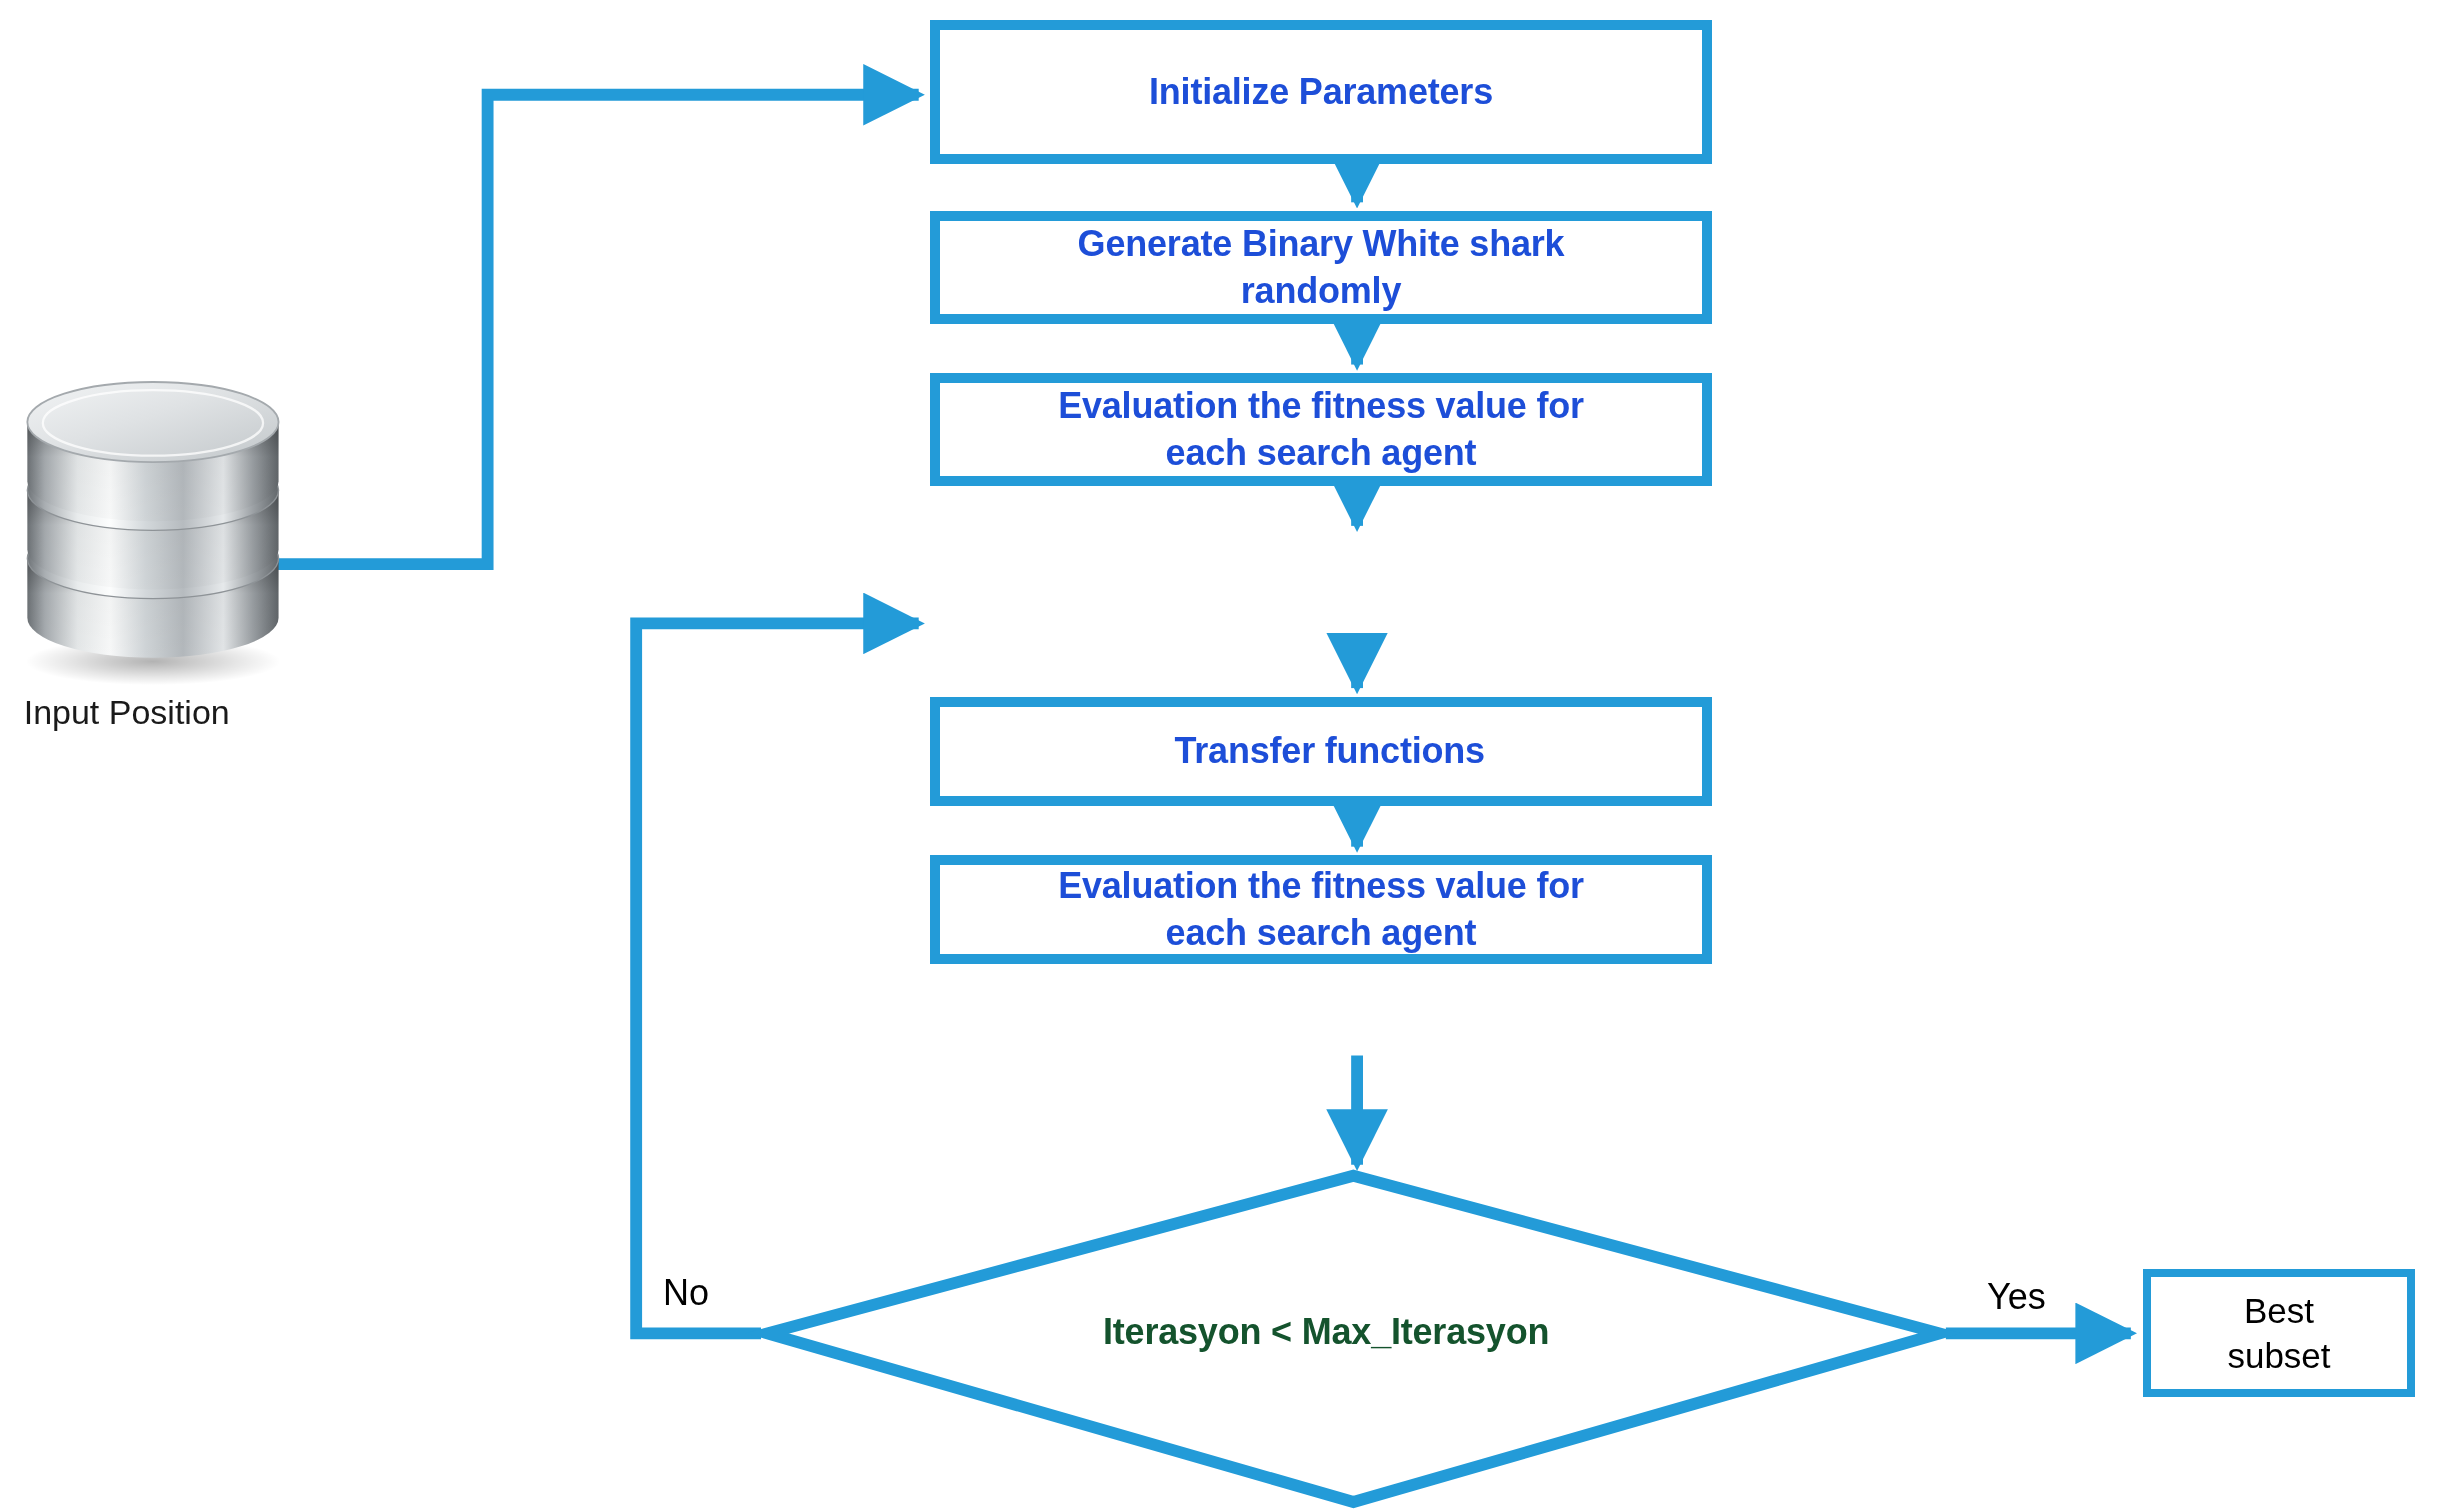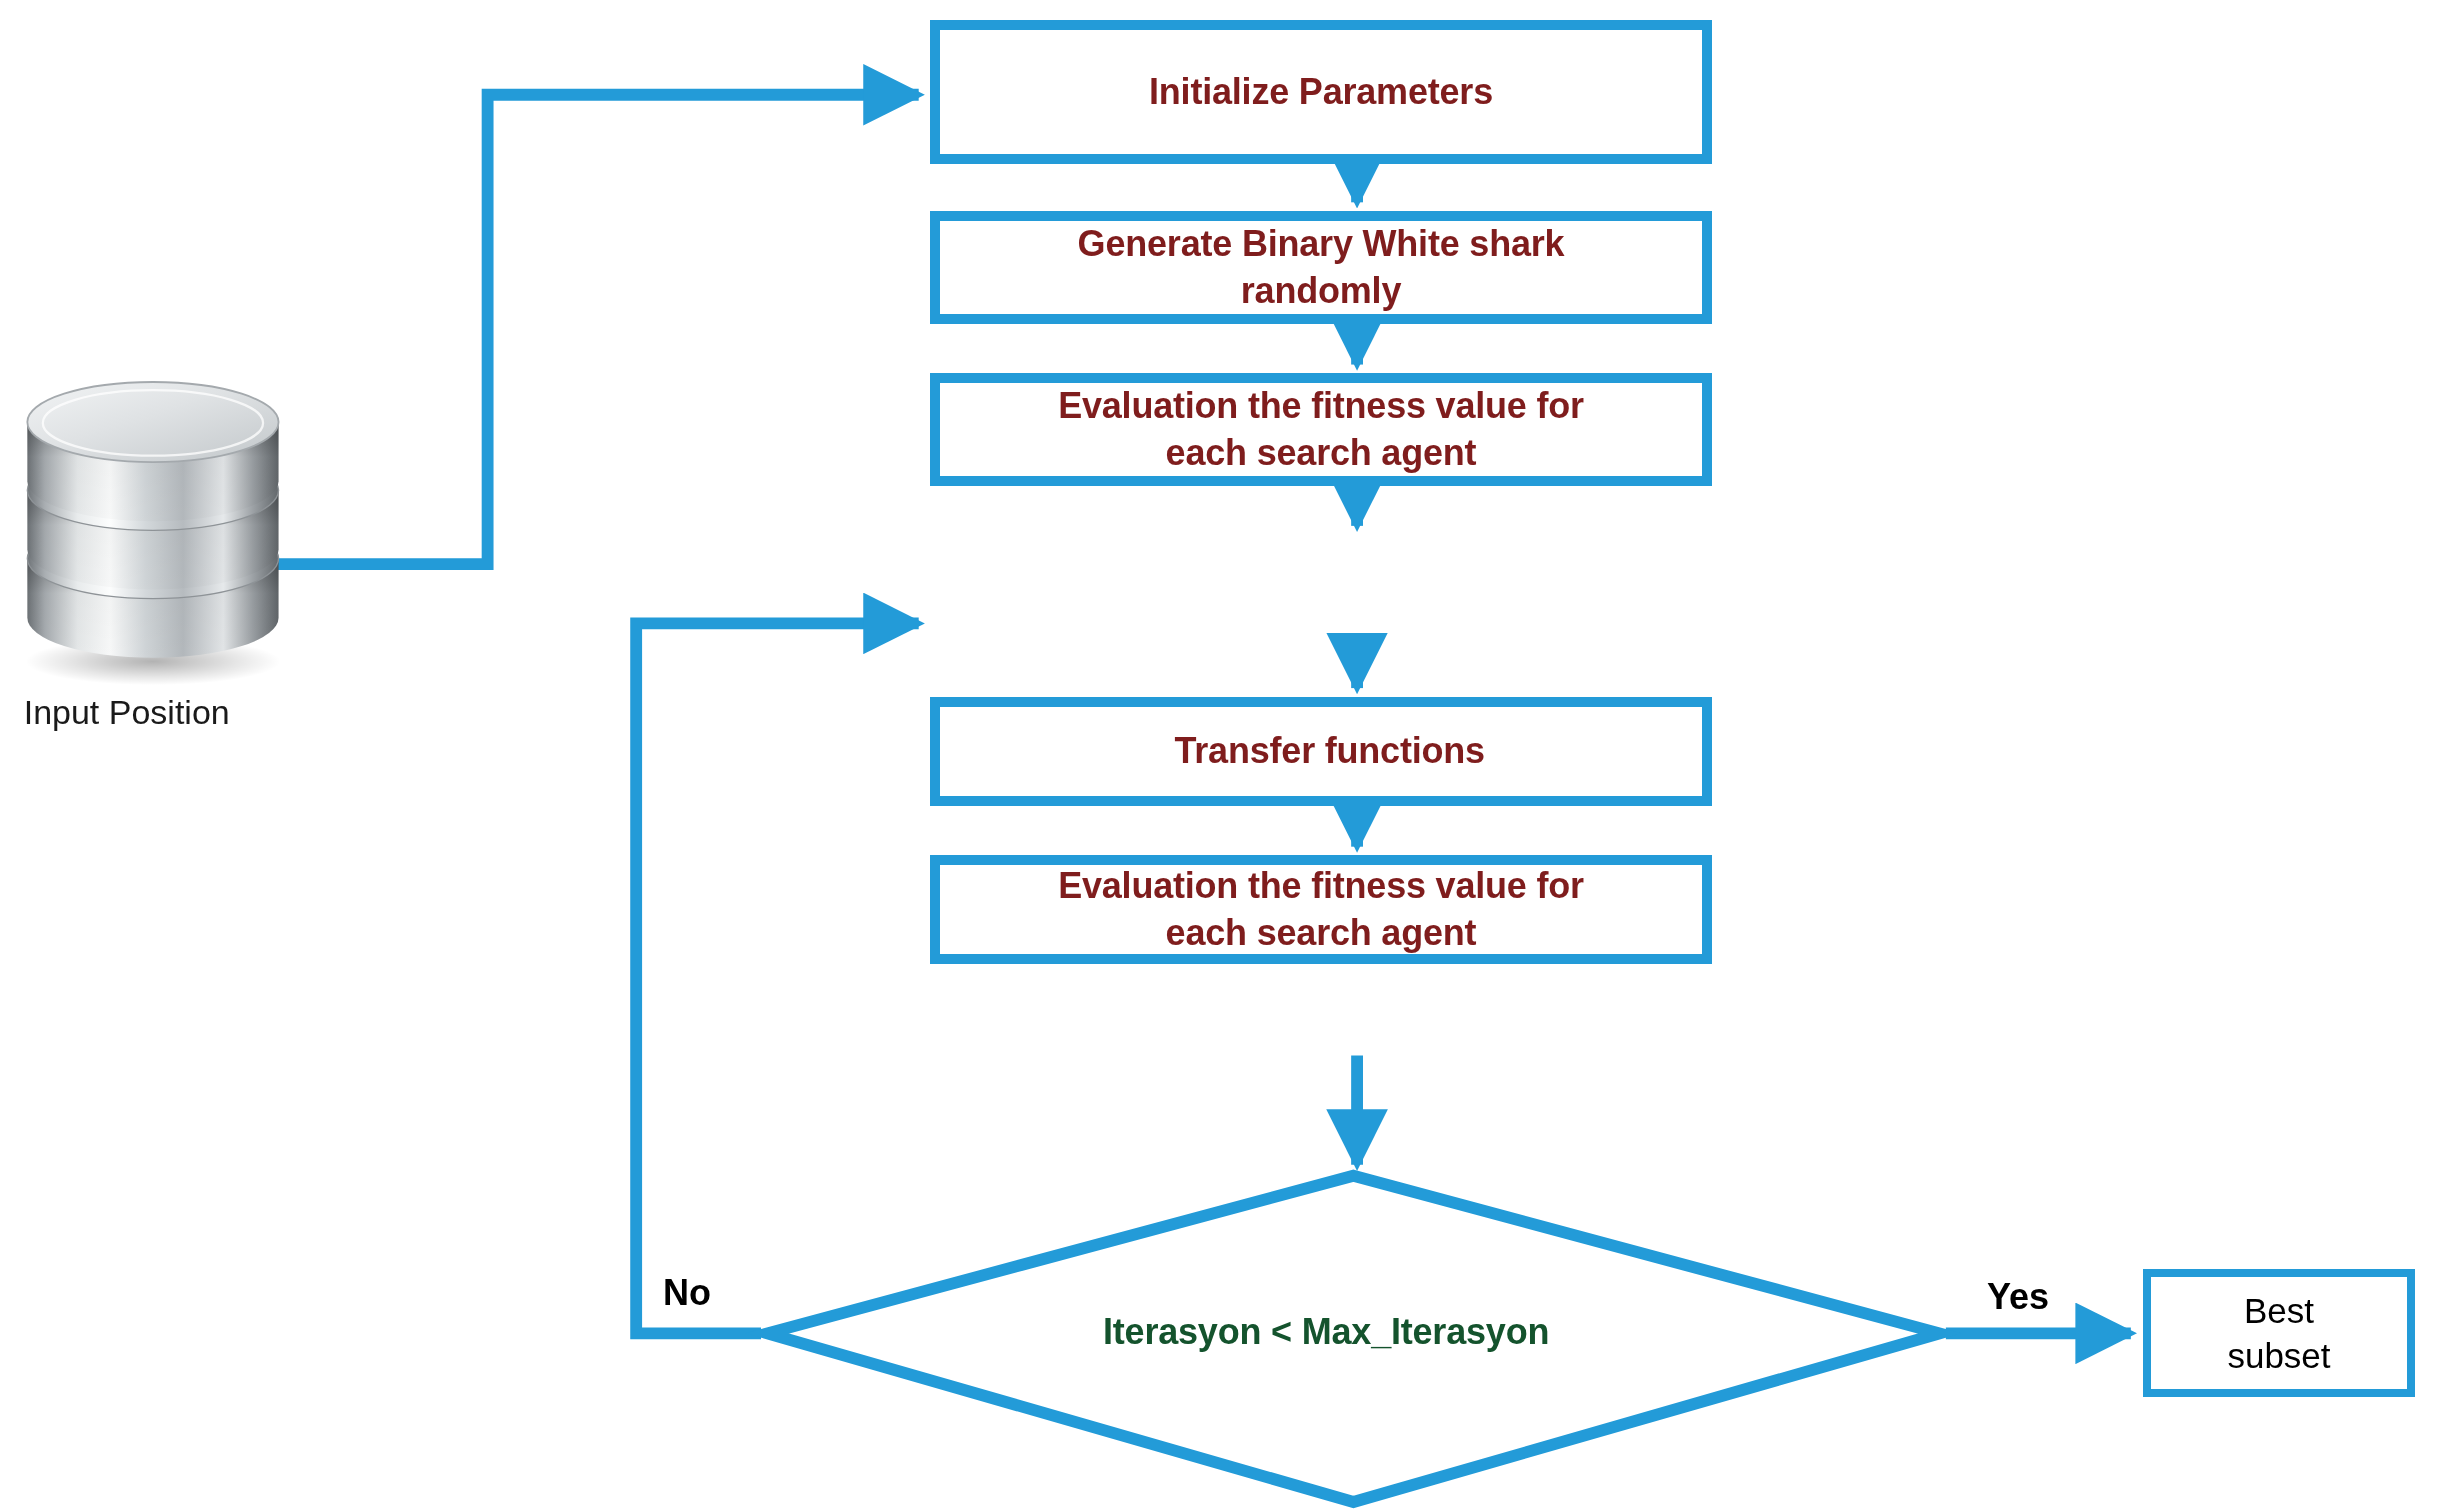--- a/index.html
+++ b/index.html
@@ -20,21 +20,21 @@
   
   .proc-box {
     position: absolute;
     box-sizing: border-box;
     border: 10px solid var(--accent, #239BD8);
     background: #ffffff;
     display: flex;
     align-items: center;
     justify-content: center;
     text-align: center;
-    color: #7f1d1d;
+    color: #1d4ed8;
     font-weight: bold;
     font-size: 36px;
     line-height: 1.28;
     letter-spacing: -0.2px;
     padding: 0 14.6px;
   }
   .proc-box .label { display: block; white-space: pre-line; }
 
   
   .term-box {
@@ -70,21 +70,21 @@
     left: 0; top: 0;
     width: 2438px;
     height: 1512px;
     pointer-events: none;
   }
 
   
   .edge-label {
     position: absolute;
     color: #000000;
-    font-weight: bold;
+    font-weight: normal;
     font-size: 36px;
     white-space: nowrap;
   }
 
   
   .db-wrap { position: absolute; }
   .db-caption {
     position: absolute;
     color: #1a1a1a;
     font-size: 34px;

